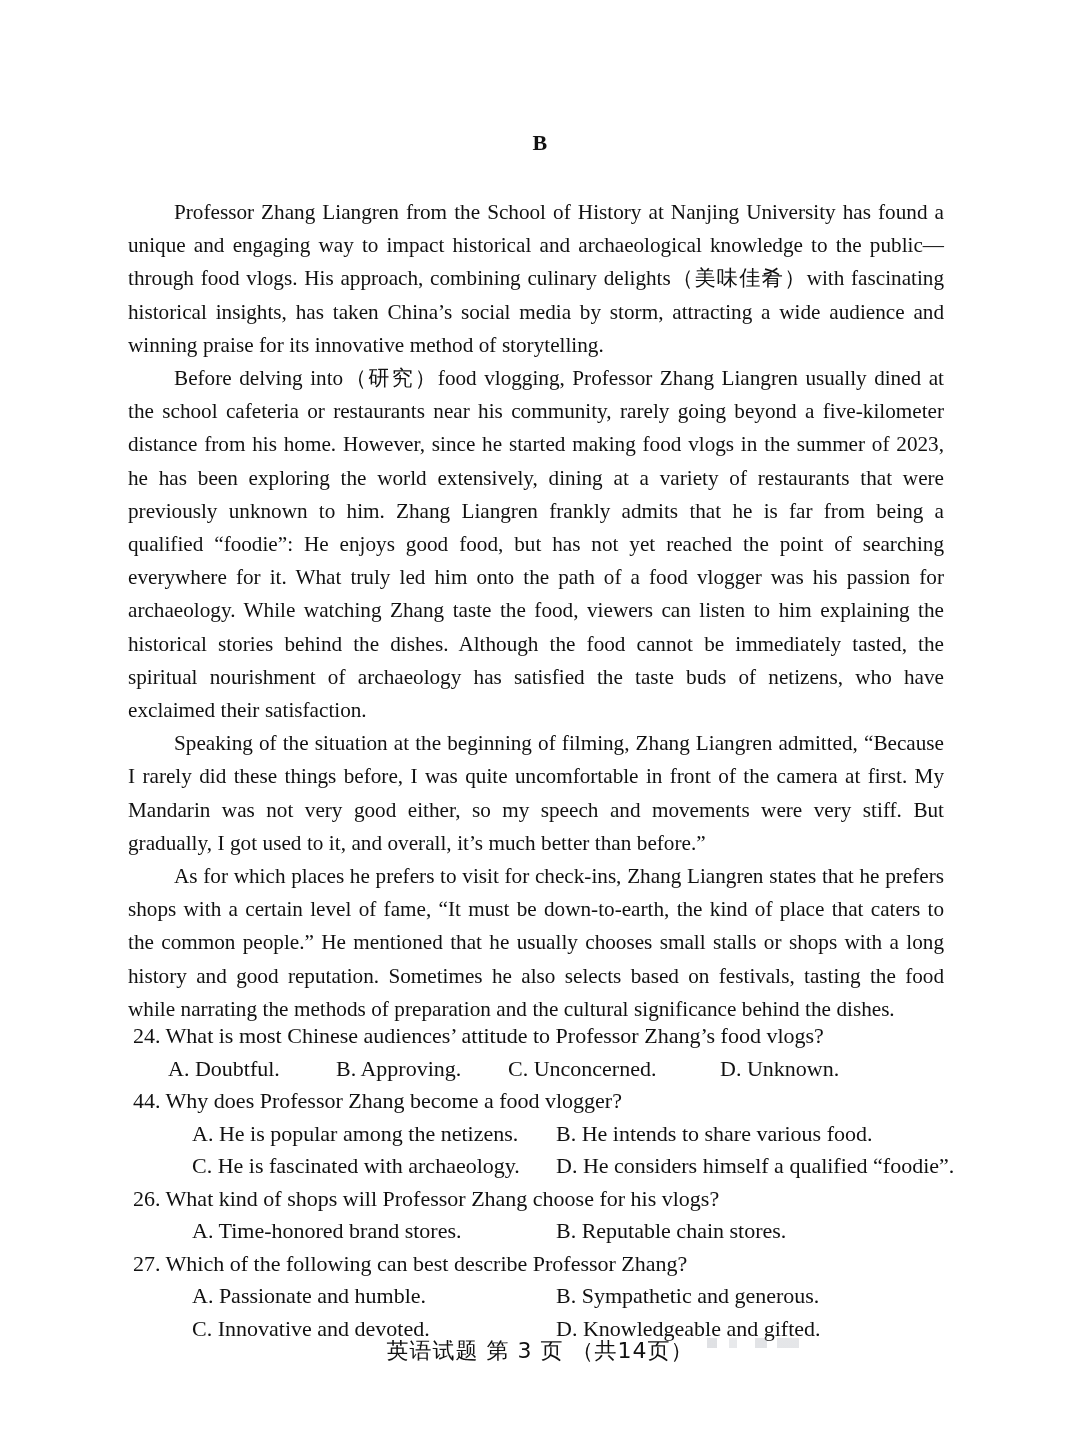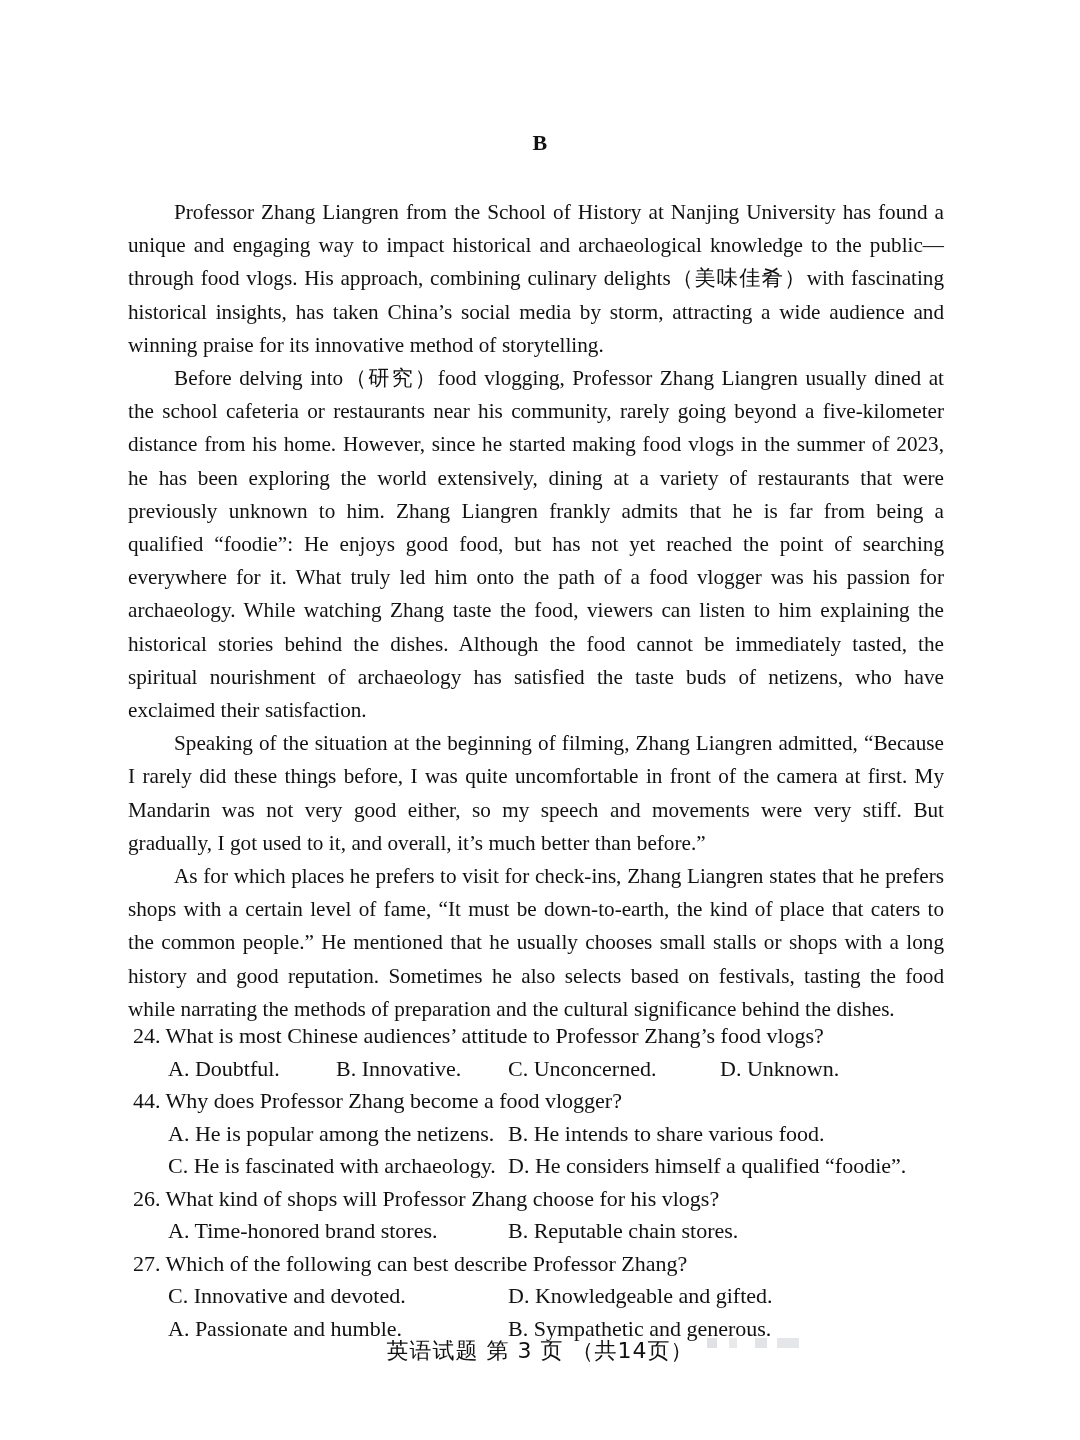--- a/index.html
+++ b/index.html
@@ -70,20 +70,21 @@
   .options-row.cols4 > .option {
     flex: 0 0 auto;
   }
   .cols4 .opt-a { width: 168px; }
   .cols4 .opt-b { width: 172px; }
   .cols4 .opt-c { width: 212px; }
   .cols4 .opt-d { width: auto; }
   
   .options-row.cols2 > .option {
     flex: 0 0 auto;
+    margin-left: 24px;
   }
   .cols2 .opt-left { width: 340px; }
   .cols2 .opt-right { width: auto; }
   .option { white-space: nowrap; }
 
   
   .footer {
     position: absolute;
     top: 1336px;
     left: 0;
@@ -130,21 +131,21 @@
     <p>Speaking of the situation at the beginning of filming, Zhang Liangren admitted, “Because I rarely did these things before, I was quite uncomfortable in front of the camera at first. My Mandarin was not very good either, so my speech and movements were very stiff. But gradually, I got used to it, and overall, it’s much better than before.”</p>
     <p>As for which places he prefers to visit for check-ins, Zhang Liangren states that he prefers shops with a certain level of fame, “It must be down-to-earth, the kind of place that caters to the common people.” He mentioned that he usually chooses small stalls or shops with a long history and good reputation. Sometimes he also selects based on festivals, tasting the food while narrating the methods of preparation and the cultural significance behind the dishes.</p>
   </div>
 
   <div class="questions">
 
     <div class="question-block">
       <div class="question-stem">24. What is most Chinese audiences’ attitude to Professor Zhang’s food vlogs?</div>
       <div class="options-row cols4">
         <span class="option opt-a">A. Doubtful.</span>
-        <span class="option opt-b">B. Innovative.</span>
+        <span class="option opt-b">B. Approving.</span>
         <span class="option opt-c">C. Unconcerned.</span>
         <span class="option opt-d">D. Unknown.</span>
       </div>
     </div>
 
     <div class="question-block">
       <div class="question-stem">44. Why does Professor Zhang become a food vlogger?</div>
       <div class="options-row cols2">
         <span class="option opt-left">A. He is popular among the netizens.</span>
         <span class="option opt-right">B. He intends to share various food.</span>
@@ -159,26 +160,26 @@
       <div class="question-stem">26. What kind of shops will Professor Zhang choose for his vlogs?</div>
       <div class="options-row cols2">
         <span class="option opt-left">A. Time-honored brand stores.</span>
         <span class="option opt-right">B. Reputable chain stores.</span>
       </div>
     </div>
 
     <div class="question-block">
       <div class="question-stem">27. Which of the following can best describe Professor Zhang?</div>
       <div class="options-row cols2">
+        <span class="option opt-left">A. Passionate and humble.</span>
+        <span class="option opt-right">B. Sympathetic and generous.</span>
+      </div>
+      <div class="options-row cols2">
         <span class="option opt-left">C. Innovative and devoted.</span>
         <span class="option opt-right">D. Knowledgeable and gifted.</span>
-      </div>
-      <div class="options-row cols2">
-        <span class="option opt-left">A. Passionate and humble.</span>
-        <span class="option opt-right">B. Sympathetic and generous.</span>
       </div>
     </div>
 
   </div>
 
   <div class="footer">
     <span class="footer-inner">
       <span>英语试题 第 3 页 （共14页）</span>
       <span class="scan-smudge"></span>
     </span>

